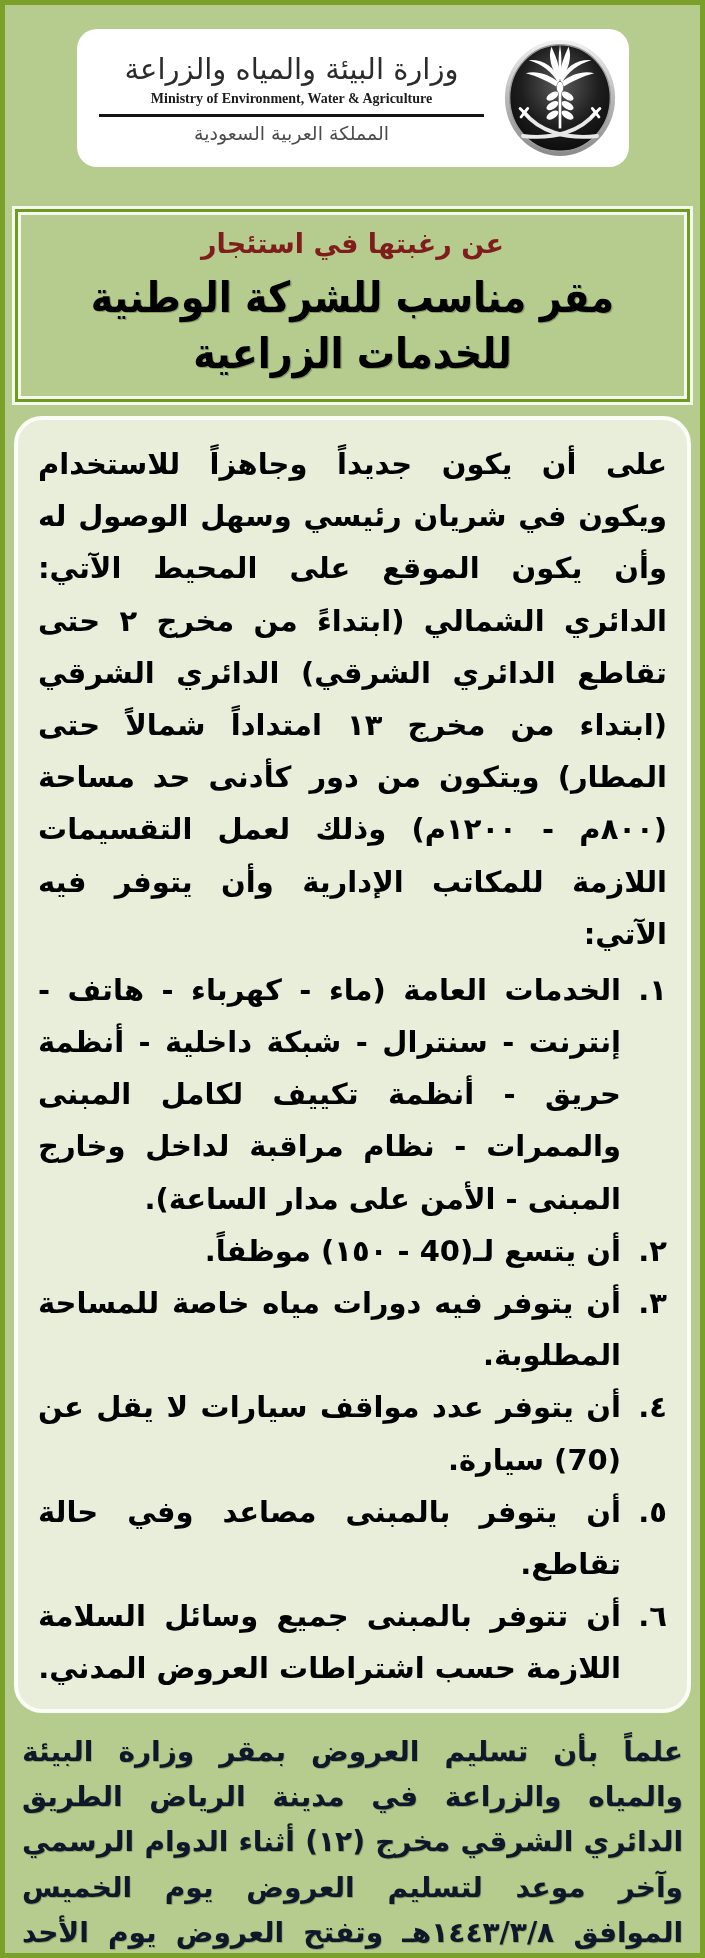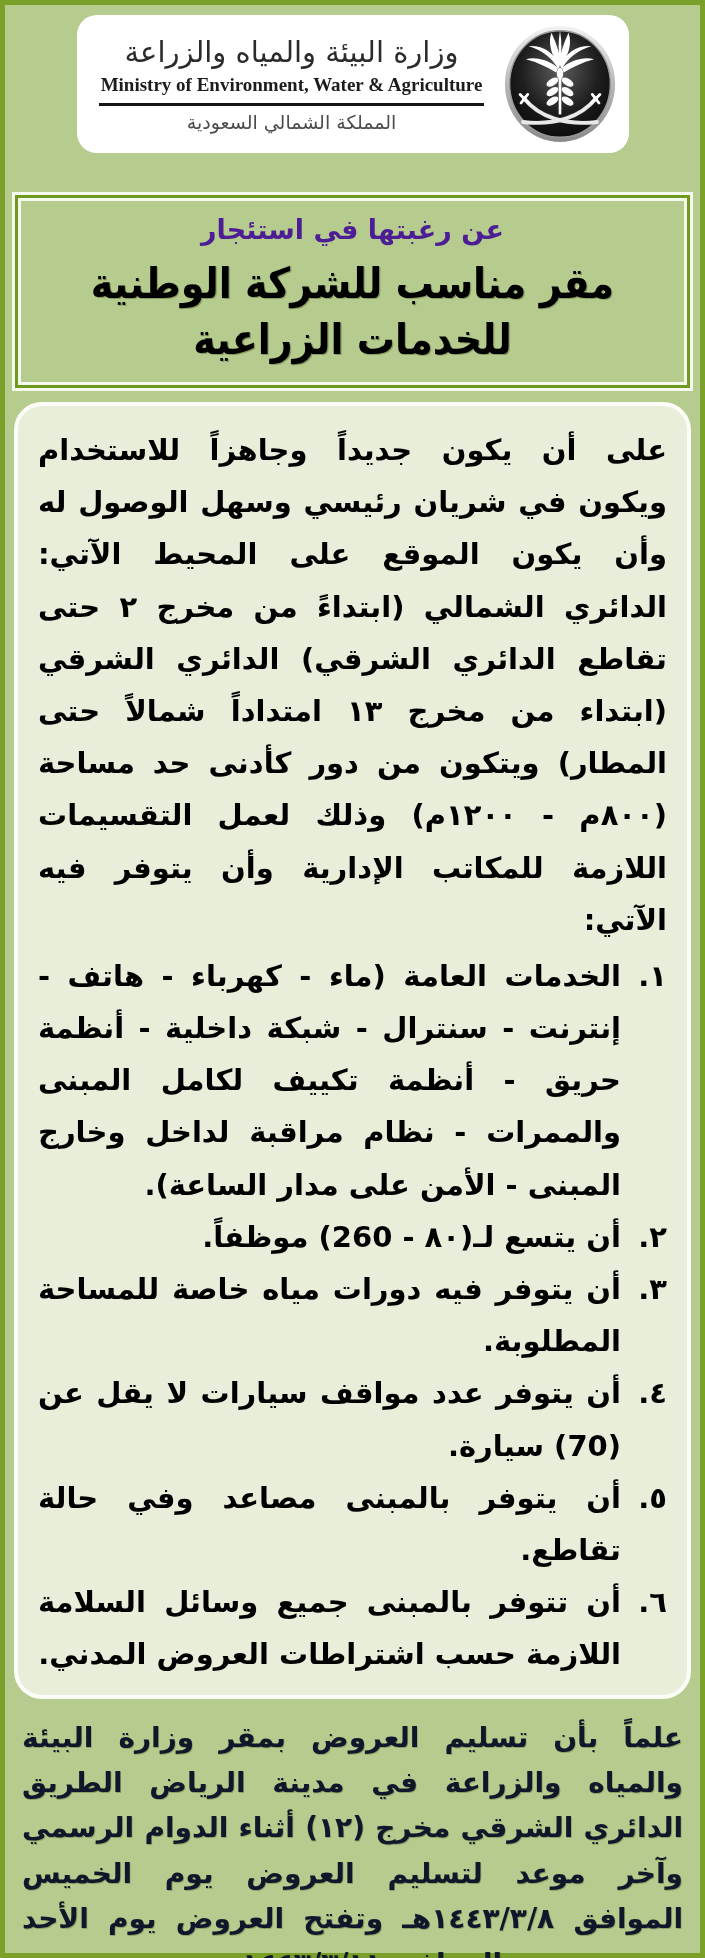--- a/index.html
+++ b/index.html
@@ -3,39 +3,39 @@
 <meta charset="utf-8">
 <style>
   * { box-sizing: border-box; margin: 0; padding: 0; }
   html, body { width: 705px; height: 1958px; }
   body { font-family: "DejaVu Sans", sans-serif; background: #ffffff; overflow: hidden; }
 
   .ad {
     width: 705px; height: 1958px;
     background: #b6cc8e;
     border: 5px solid #7aa02a;
-    padding: 10px 9px 8px;
+    padding: 24px 9px 8px;
     display: flex; flex-direction: column;
   }
 
   
   .logo-card {
     background: #ffffff;
     border-radius: 20px;
     width: 552px; min-height: 138px;
     margin: 0 auto;
     padding: 8px 10px;
     display: flex; align-items: center; gap: 4px;
   }
   .emblem-wrap { flex: 0 0 118px; display: flex; justify-content: center; }
   .logo-texts { flex: 1; display: flex; flex-direction: column; align-items: center; }
   .ministry-ar { font-size: 29px; color: #2b2b2b; letter-spacing: 0; }
   .ministry-en {
     font-family: "Liberation Serif", serif;
-    direction: ltr; font-size: 19px; font-weight: 700; color: #1c1c1c;
+    direction: ltr; font-size: 14px; font-weight: 700; color: #1c1c1c;
     margin-top: 5px; white-space: nowrap;
   }
   .logo-divider { height: 3px; background: #151515; width: 94%; margin: 7px 0 5px; }
   .country-ar { font-size: 19px; color: #4c4c4c; }
 
   
   .main-title {
     text-align: center; font-size: 37px; font-weight: 700; color: #000;
     margin: 20px 0 16px;
     transform: scaleY(1.22);
@@ -45,21 +45,21 @@
 
   
   .subject-box {
     border: 3px solid #6f9a20;
     outline: 3px solid #f5f8ec;
     box-shadow: inset 0 0 0 3px #f5f8ec;
     margin: 6px 1px 14px;
     padding: 16px 10px 24px;
     text-align: center;
   }
-  .subject-sub { font-size: 27px; font-weight: 700; color: #4c1d95; }
+  .subject-sub { font-size: 27px; font-weight: 700; color: #7f1d1d; }
   .subject-main {
     font-size: 38px; font-weight: 700; color: #000;
     transform: scaleY(1.12);
     text-shadow: 1.2px 1.2px 0 rgba(70, 80, 35, 0.4);
     margin-top: 16px;
   }
   .subject-main + .subject-main { margin-top: 12px; }
 
   
   .main-box {
@@ -150,42 +150,42 @@
             <path d="M26 74 L19 83"></path>
           <path d="M102 74 L93 83"></path>
             <path d="M94 74 L101 83"></path>
         </g>
       </svg>
     </div>
     <div class="logo-texts">
       <div class="ministry-ar">وزارة البيئة والمياه والزراعة</div>
       <div class="ministry-en">Ministry of Environment, Water &amp; Agriculture</div>
       <div class="logo-divider"></div>
-      <div class="country-ar">المملكة الشمالي السعودية</div>
+      <div class="country-ar">المملكة العربية السعودية</div>
     </div>
   </div>
 
   <h1 class="main-title">تعلن وزارة البيئة والمياه والزراعة</h1>
 
   <div class="subject-box">
     <div class="subject-sub">عن رغبتها في استئجار</div>
     <div class="subject-main">مقر مناسب للشركة الوطنية</div>
     <div class="subject-main">للخدمات الزراعية</div>
   </div>
 
   <div class="main-box">
     <p class="intro">على أن يكون جديداً وجاهزاً للاستخدام ويكون في شريان رئيسي وسهل الوصول له وأن يكون الموقع على المحيط الآتي: الدائري الشمالي (ابتداءً من مخرج ٢ حتى تقاطع الدائري الشرقي) الدائري الشرقي (ابتداء من مخرج ١٣ امتداداً شمالاً حتى المطار) ويتكون من دور كأدنى حد مساحة (٨٠٠م - ١٢٠٠م) وذلك لعمل التقسيمات اللازمة للمكاتب الإدارية وأن يتوفر فيه الآتي:</p>
     <div class="req-list">
       <div class="req-row">
         <div class="req-num">١.</div>
         <div class="req-text">الخدمات العامة (ماء - كهرباء - هاتف - إنترنت - سنترال - شبكة داخلية - أنظمة حريق - أنظمة تكييف لكامل المبنى والممرات - نظام مراقبة لداخل وخارج المبنى - الأمن على مدار الساعة).</div>
       </div>
       <div class="req-row">
         <div class="req-num">٢.</div>
-        <div class="req-text">أن يتسع لـ(٨٠ - 260) موظفاً.</div>
+        <div class="req-text">أن يتسع لـ(40 - ١٥٠) موظفاً.</div>
       </div>
       <div class="req-row">
         <div class="req-num">٣.</div>
         <div class="req-text">أن يتوفر فيه دورات مياه خاصة للمساحة المطلوبة.</div>
       </div>
       <div class="req-row">
         <div class="req-num">٤.</div>
         <div class="req-text">أن يتوفر عدد مواقف سيارات لا يقل عن (70) سيارة.</div>
       </div>
       <div class="req-row">

